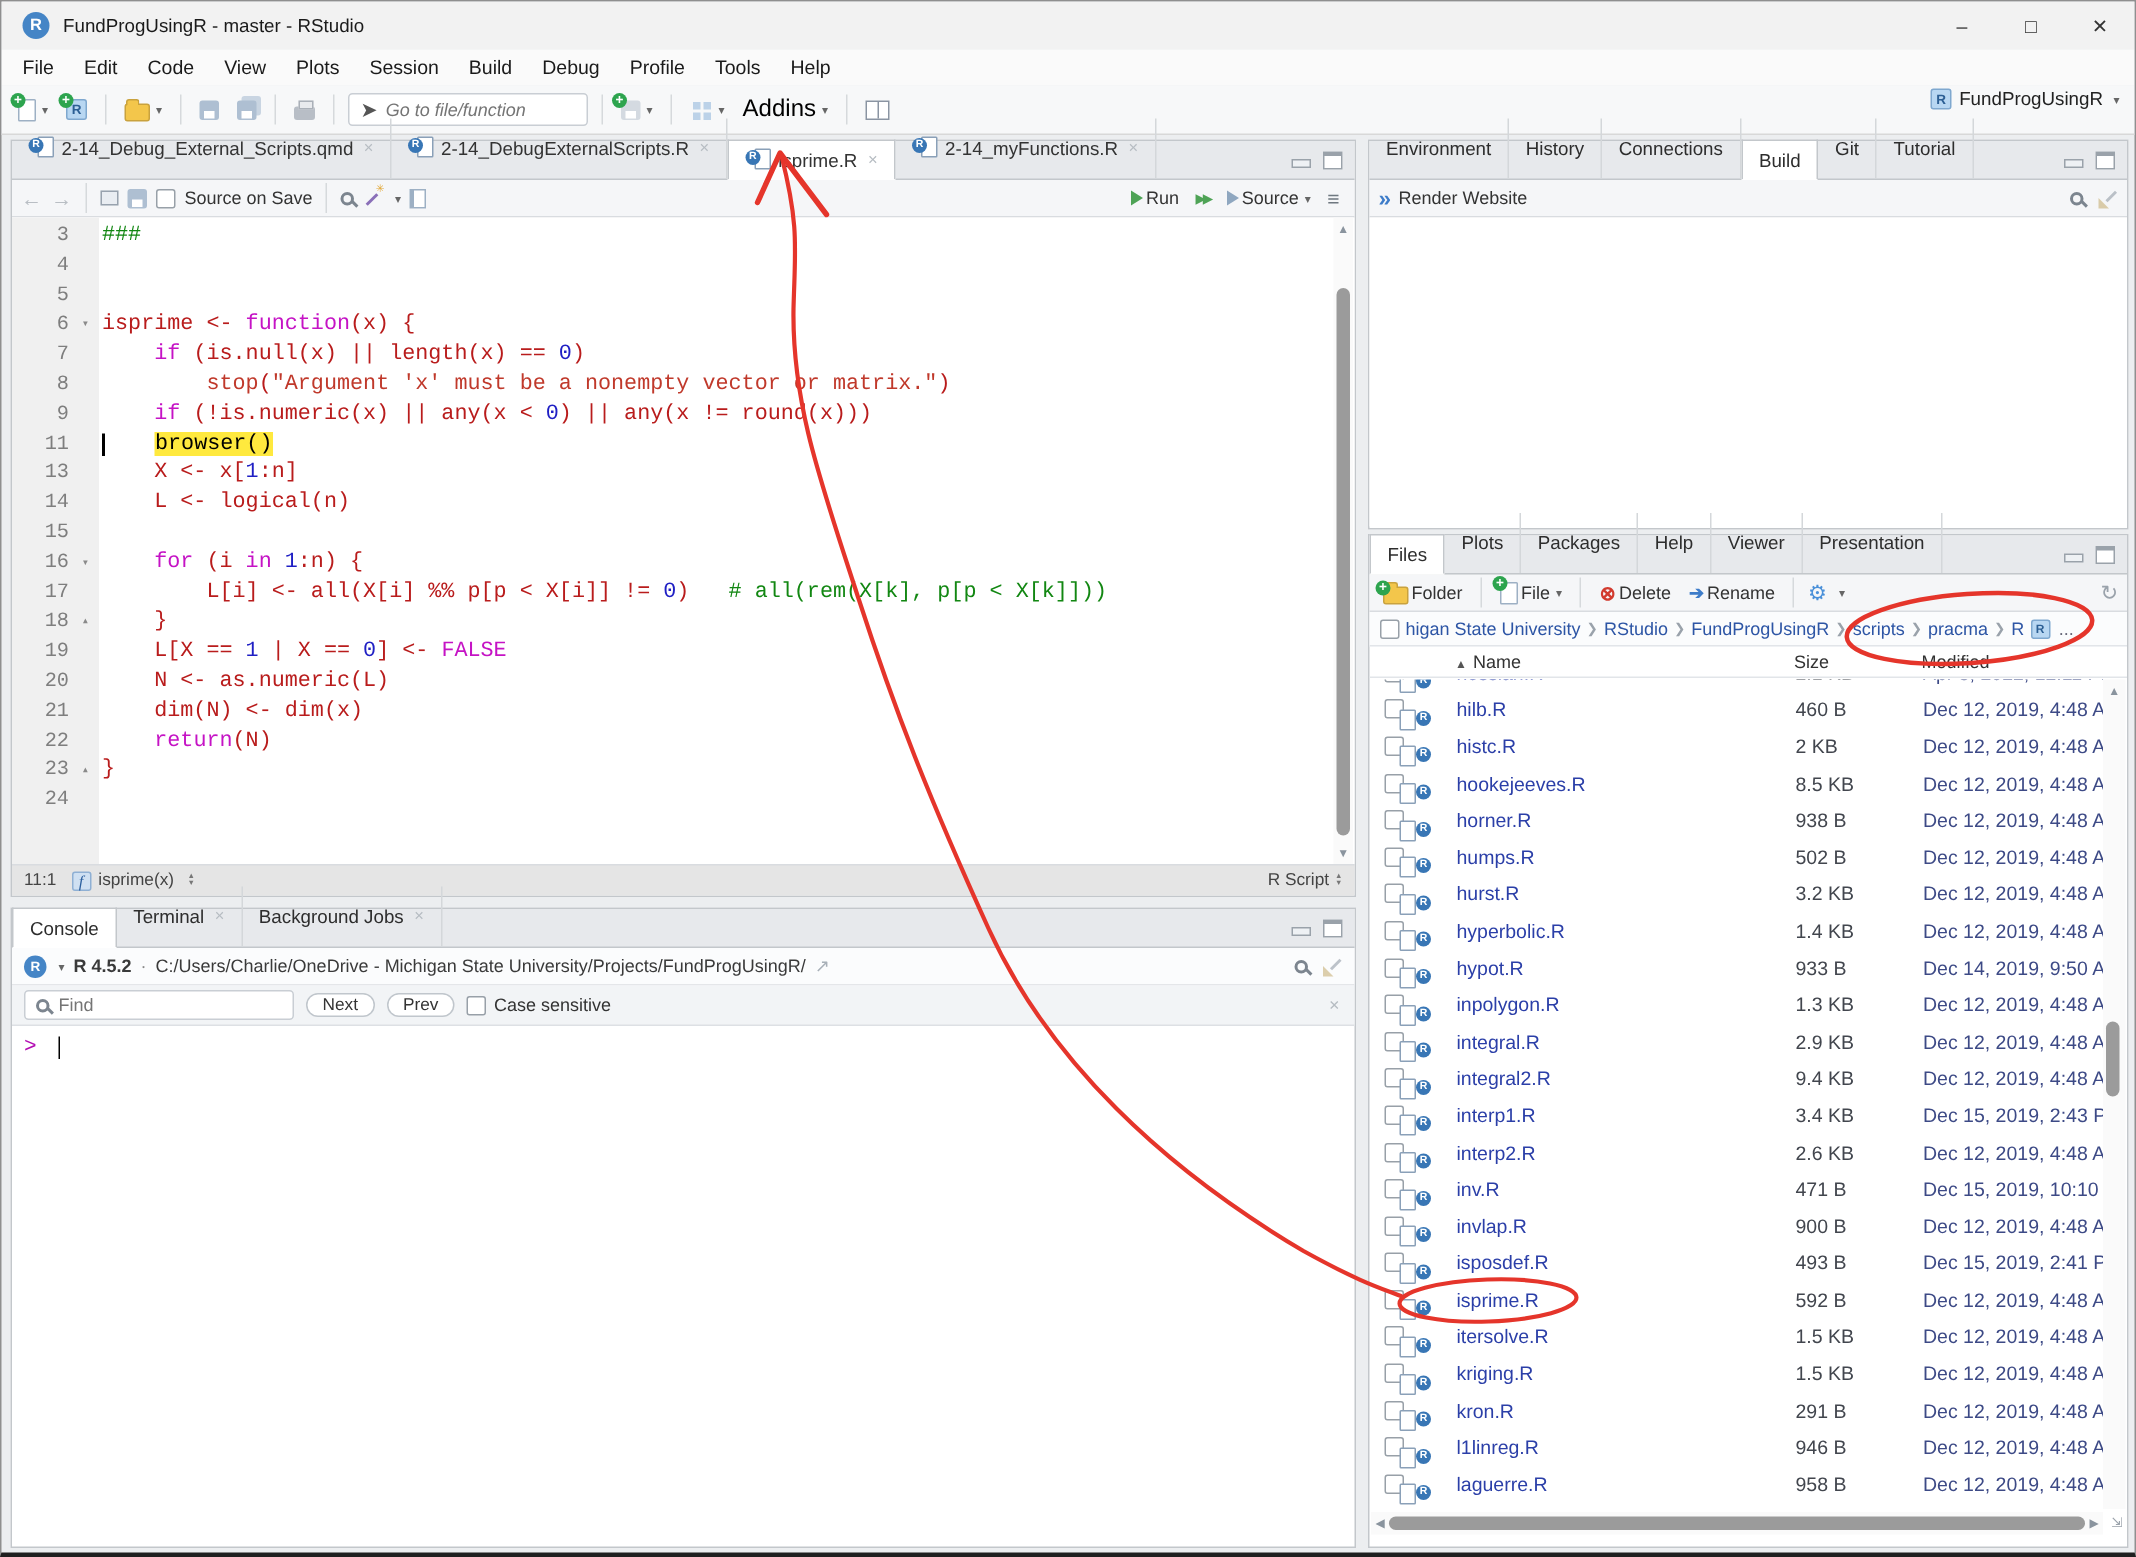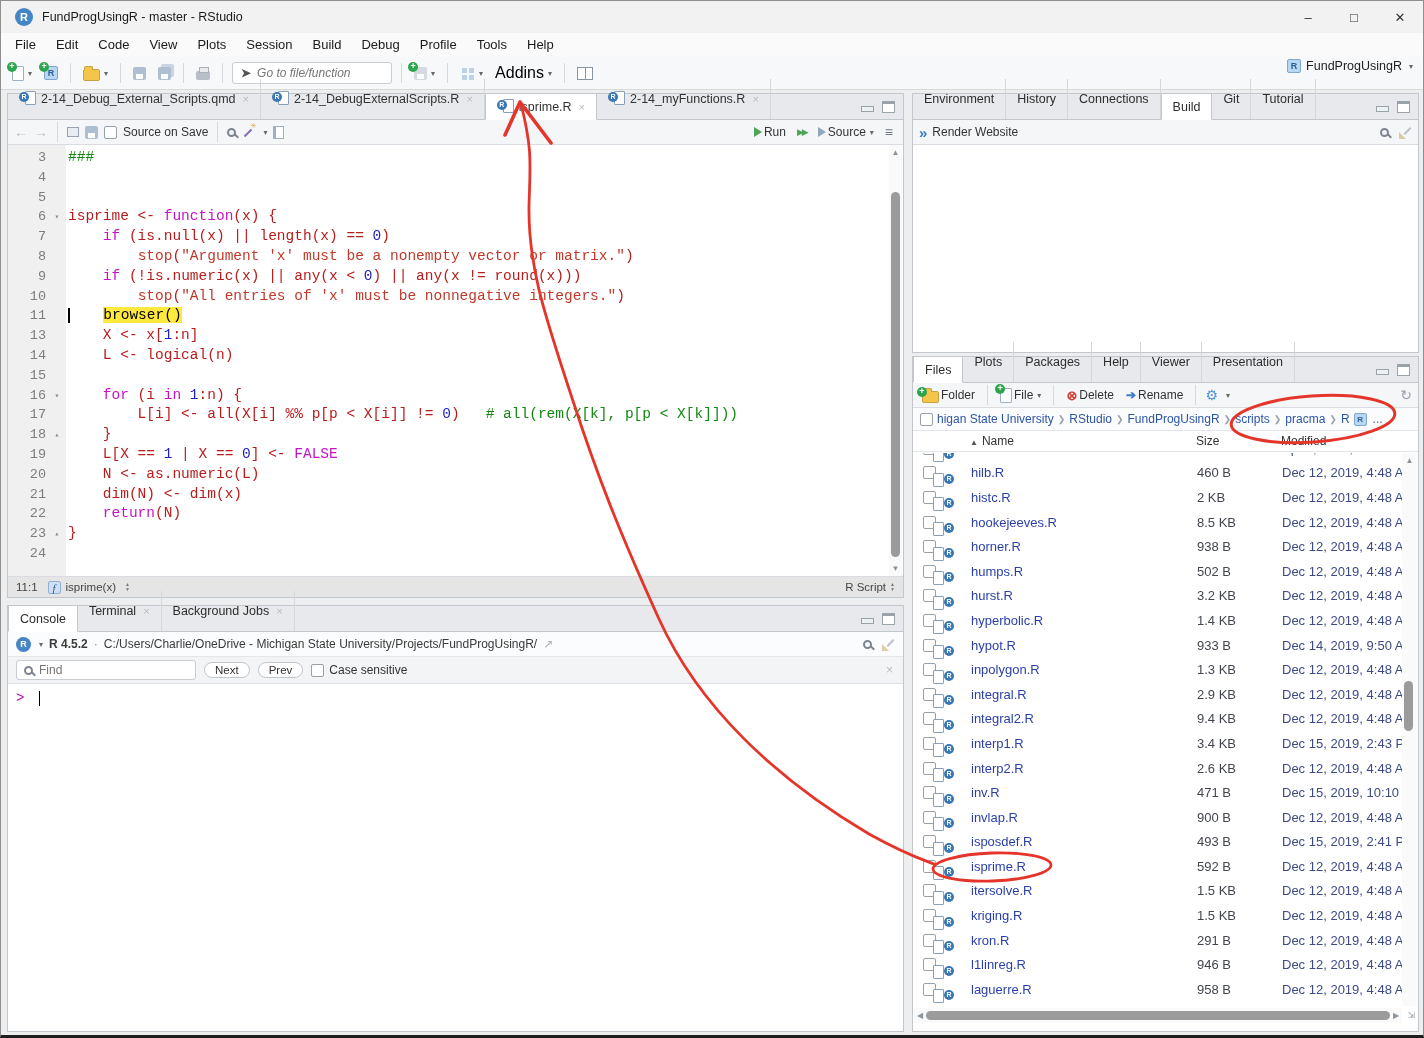--- a/index.html
+++ b/index.html
@@ -308,21 +308,20 @@
   <div id="code-area">
     <div class="gutter-bg"></div>
     <div id="code-lines" style="position:relative; padding-top:3px;">
         <div class="cl"><span class="ln">3</span><span class="fold"></span><span class="ct"><span class="tc">###</span></span></div>
         <div class="cl"><span class="ln">4</span><span class="fold"></span><span class="ct"></span></div>
         <div class="cl"><span class="ln">5</span><span class="fold"></span><span class="ct"></span></div>
         <div class="cl"><span class="ln">6</span><span class="fold">▾</span><span class="ct"><span class="tp">isprime &lt;- </span><span class="tk">function</span><span class="tp">(x) {</span></span></div>
         <div class="cl"><span class="ln">7</span><span class="fold"></span><span class="ct"><span class="tp">    </span><span class="tk">if</span><span class="tp"> (is.null(x) || length(x) == </span><span class="tn">0</span><span class="tp">)</span></span></div>
         <div class="cl"><span class="ln">8</span><span class="fold"></span><span class="ct"><span class="tp">        </span><span class="tf">stop</span><span class="tp">(</span><span class="ts">"Argument 'x' must be a nonempty vector or matrix."</span><span class="tp">)</span></span></div>
         <div class="cl"><span class="ln">9</span><span class="fold"></span><span class="ct"><span class="tp">    </span><span class="tk">if</span><span class="tp"> (!is.numeric(x) || any(x &lt; </span><span class="tn">0</span><span class="tp">) || any(x != round(x)))</span></span></div>
-        <div class="cl"><span class="ln">10</span><span class="fold"></span><span class="ct"><span class="tp">        </span><span class="tf">stop</span><span class="tp">(</span><span class="ts">"All entries of 'x' must be nonnegative integers."</span><span class="tp">)</span></span></div>
         <div class="cl"><span class="ln">11</span><span class="fold"></span><span class="ct"><span class="cursor-bar"></span><span class="tp">    </span><span class="thl">browser()</span></span></div>
         <div class="cl"><span class="ln">13</span><span class="fold"></span><span class="ct"><span class="tp">    X &lt;- x[</span><span class="tn">1</span><span class="tp">:n]</span></span></div>
         <div class="cl"><span class="ln">14</span><span class="fold"></span><span class="ct"><span class="tp">    L &lt;- logical(n)</span></span></div>
         <div class="cl"><span class="ln">15</span><span class="fold"></span></div>
         <div class="cl"><span class="ln">16</span><span class="fold">▾</span><span class="ct"><span class="tp">    </span><span class="tk">for</span><span class="tp"> (i </span><span class="tk">in</span><span class="tp"> </span><span class="tn">1</span><span class="tp">:n) {</span></span></div>
         <div class="cl"><span class="ln">17</span><span class="fold"></span><span class="ct"><span class="tp">        L[i] &lt;- all(X[i] %% p[p &lt; X[i]] != </span><span class="tn">0</span><span class="tp">)   </span><span class="tc"># all(rem(X[k], p[p &lt; X[k]]))</span></span></div>
         <div class="cl"><span class="ln">18</span><span class="fold">▴</span><span class="ct"><span class="tp">    }</span></span></div>
         <div class="cl"><span class="ln">19</span><span class="fold"></span><span class="ct"><span class="tp">    L[X == </span><span class="tn">1</span><span class="tp"> | X == </span><span class="tn">0</span><span class="tp">] &lt;- </span><span class="tk">FALSE</span></span></div>
         <div class="cl"><span class="ln">20</span><span class="fold"></span><span class="ct"><span class="tp">    N &lt;- as.numeric(L)</span></span></div>
         <div class="cl"><span class="ln">21</span><span class="fold"></span><span class="ct"><span class="tp">    dim(N) &lt;- dim(x)</span></span></div>

